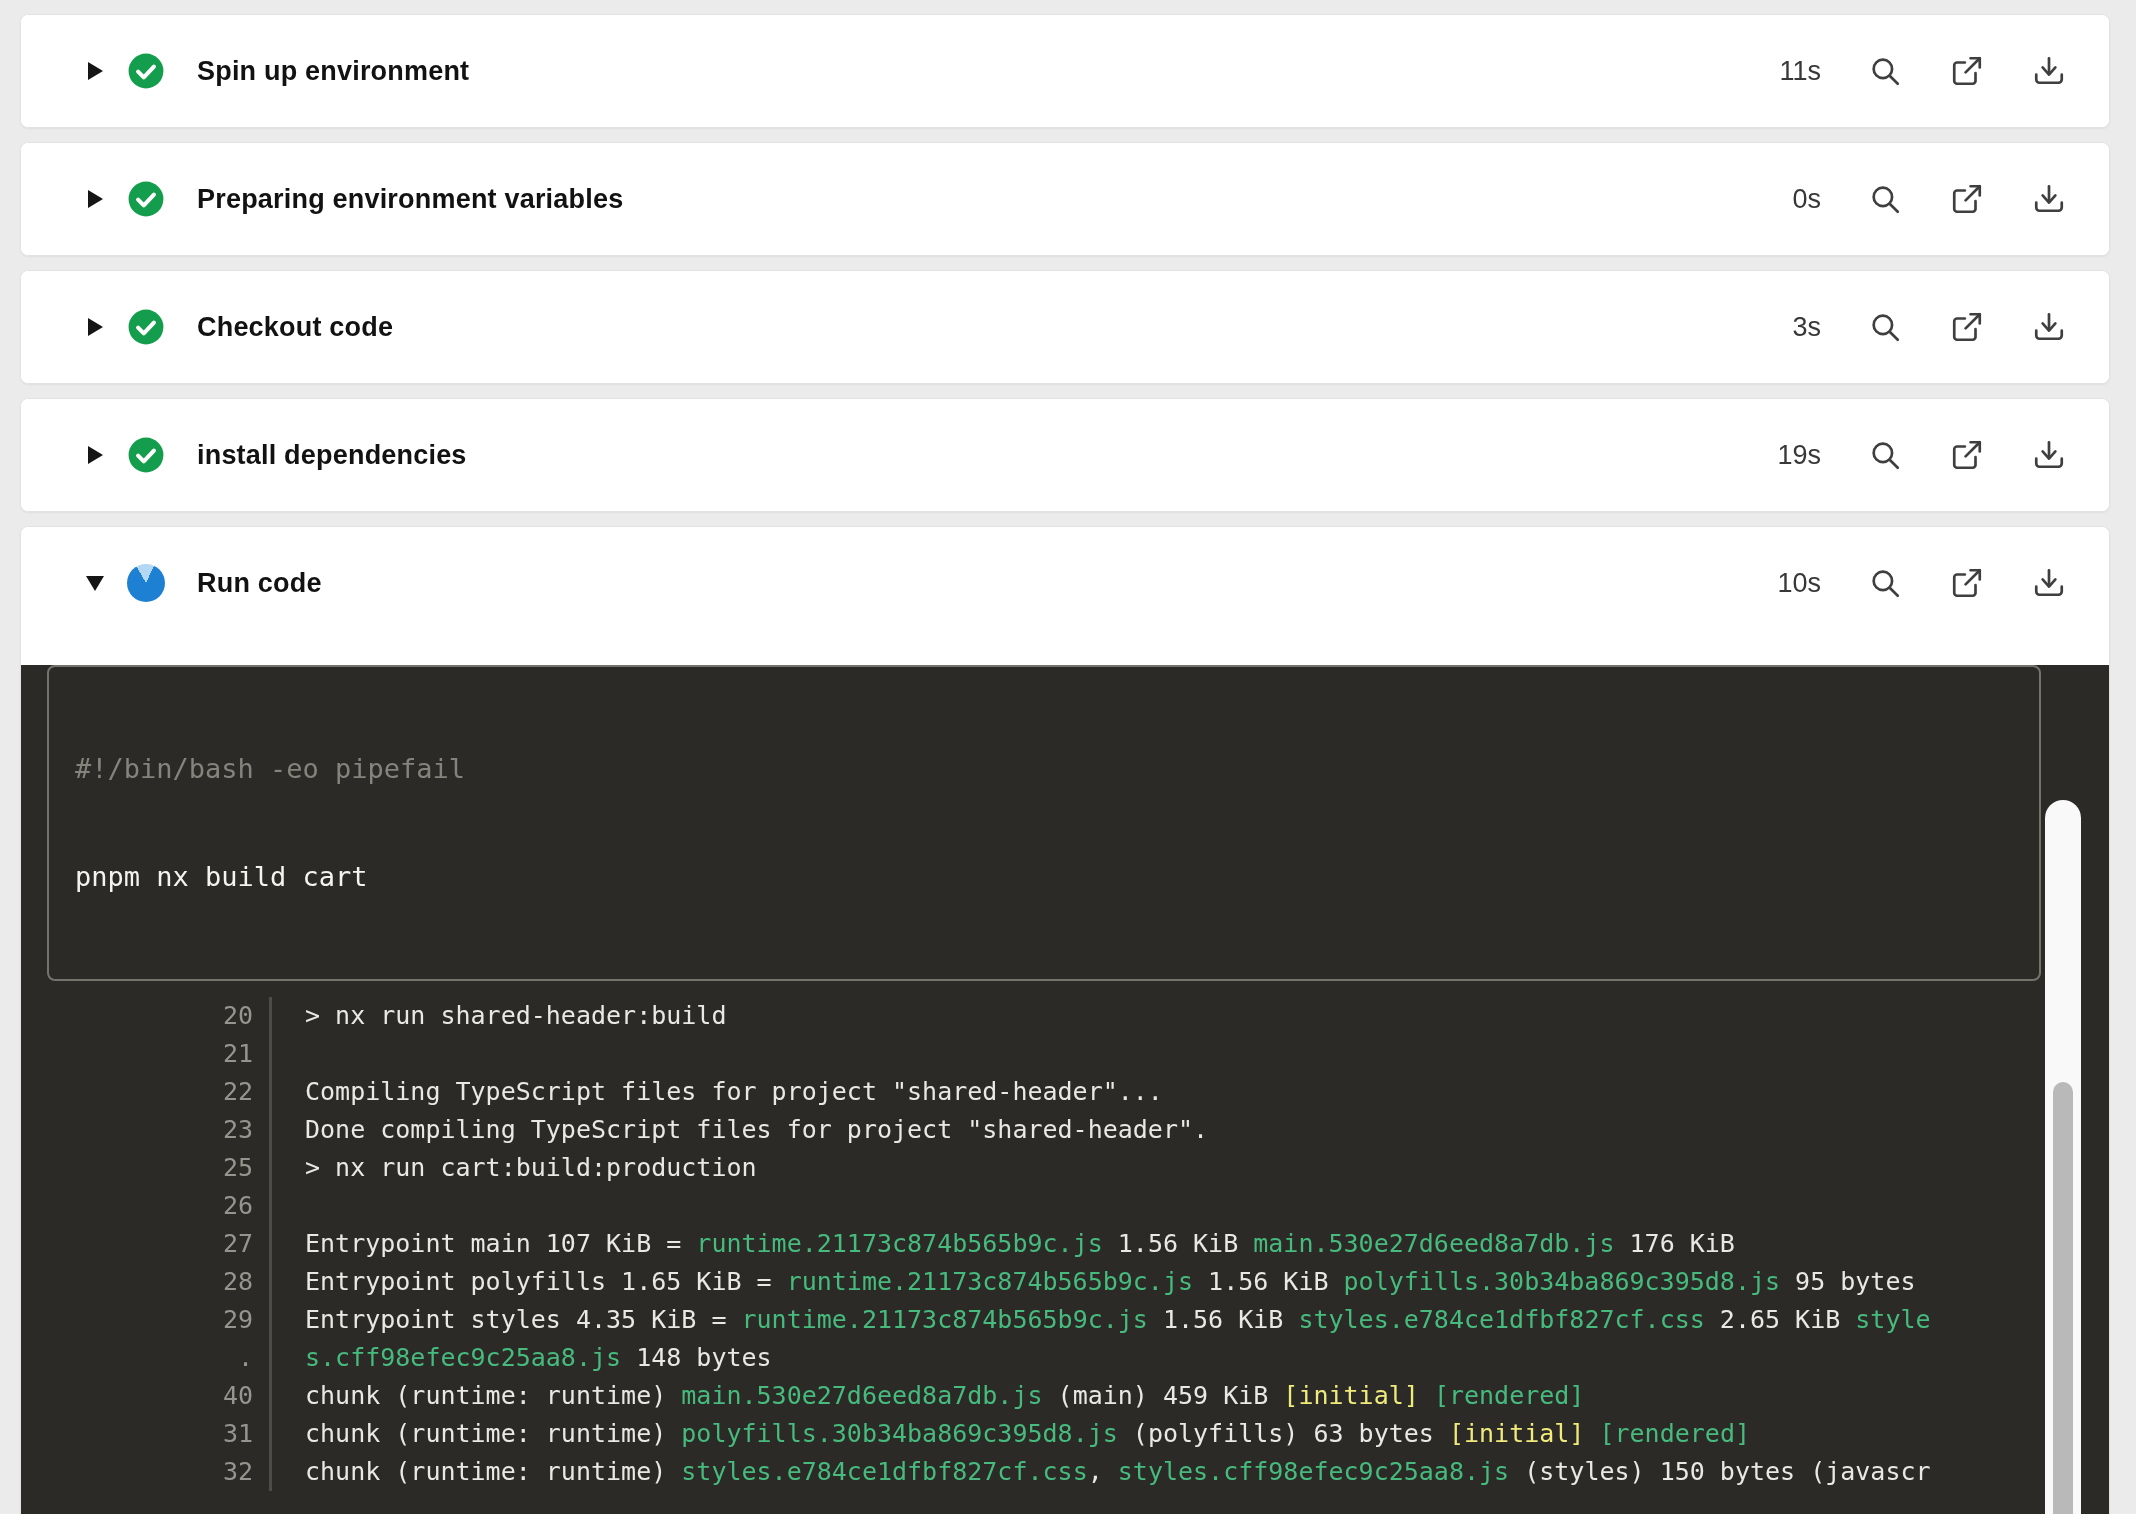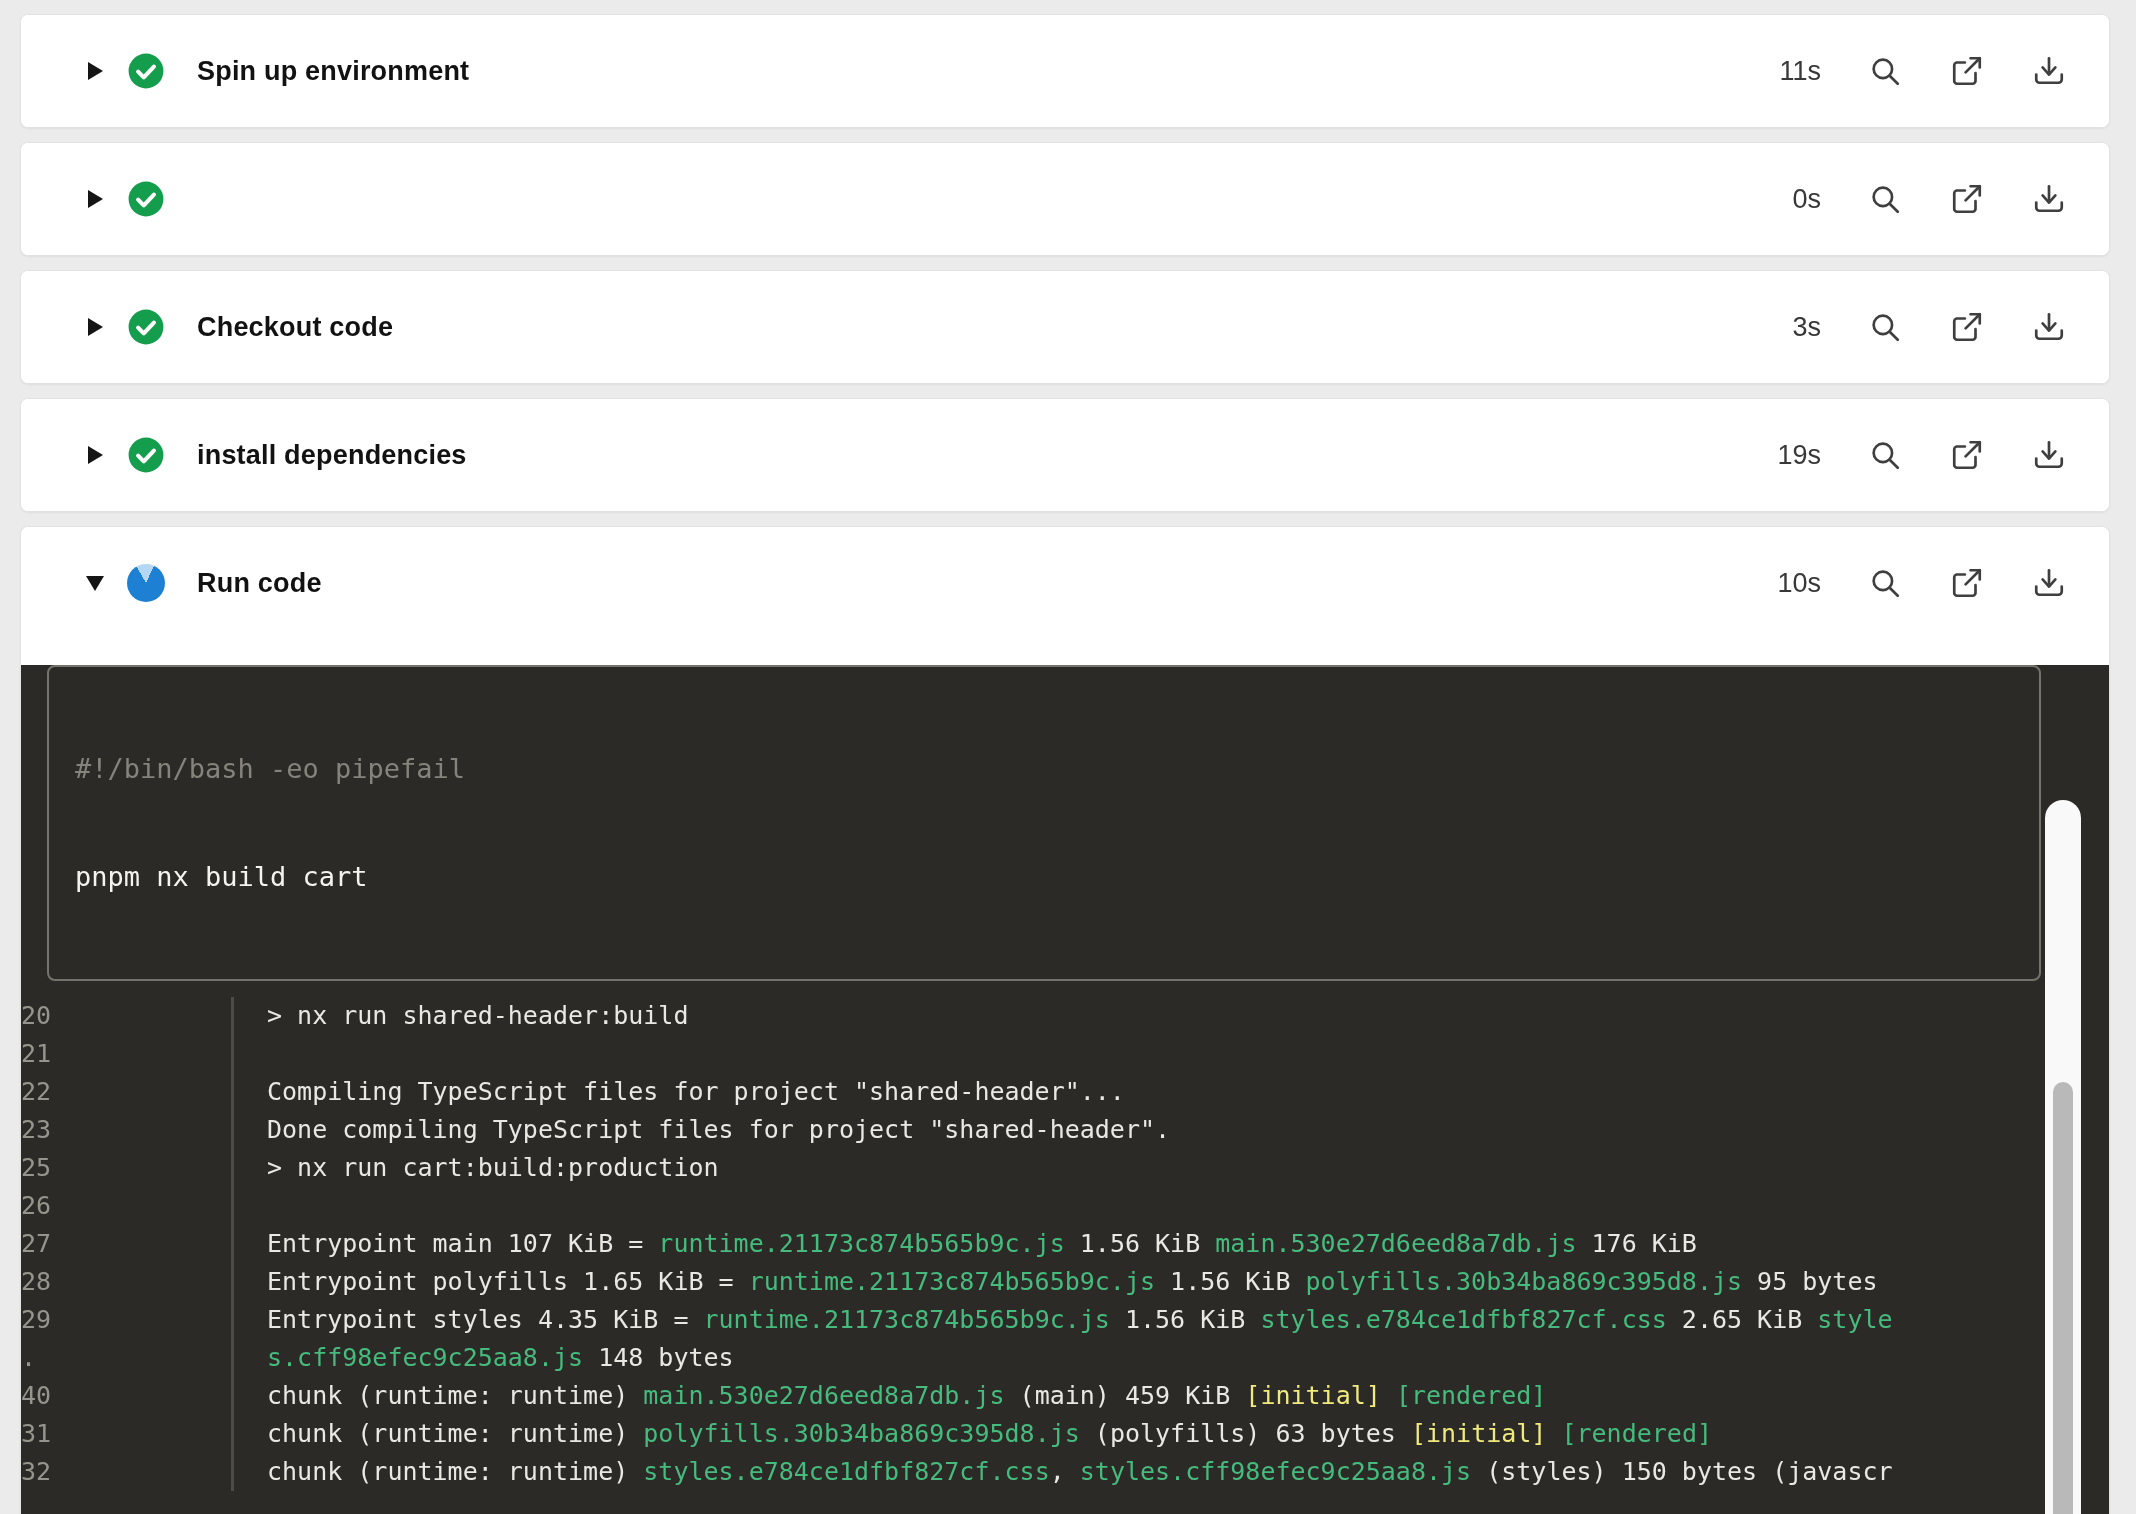--- a/index.html
+++ b/index.html
@@ -38,21 +38,21 @@
 
   
   .terminal{background:var(--terminal-bg);height:874px;position:relative;
             font-family:"DejaVu Sans Mono",monospace}
   .cmdbox{margin:26px 68px 10px 26px;border:2px solid var(--cmd-border);border-radius:8px;
           padding:12px 26px;font-size:27px;line-height:36px;white-space:pre}
   .cmd-muted{color:var(--cmd-muted)}
   .cmd-main{color:var(--cmd-text)}
   .log{margin-top:16px}
   .log-row{display:flex;height:38px;line-height:38px;font-size:25px}
-  .log-gutter{width:213px;flex:none;padding-right:16px;
+  .log-gutter{width:251px;flex:none;text-align:right;padding-right:16px;
               border-right:3px solid var(--gutter-divider);color:var(--gutter-num);
               position:relative;cursor:pointer}
   .log-row.current .num{color:var(--gutter-current);font-weight:bold}
   .linkicon{position:absolute;left:82px;top:4px;width:30px;height:30px;color:var(--gutter-num)}
   .linkicon svg{width:30px;height:30px;stroke:currentColor;fill:none;stroke-width:2.2;
                 stroke-linecap:round;stroke-linejoin:round}
   .log-content{padding-left:33px;white-space:pre;color:var(--log-text)}
   .seg.g{color:var(--log-green)}
   .seg.y{color:var(--log-yellow)}
   .scrollbar{position:absolute;top:135px;right:28px;width:36px;bottom:0;
@@ -103,20 +103,21 @@
   <section class="card" data-status="success">
     <header class="step-header">
       <span class="chev"></span>
       <span class="status">
         <svg class="ic-check" viewBox="0 0 24 24">
           <circle cx="12" cy="12" r="11" fill="#149d4c"></circle>
           <polyline points="7,12.4 10.6,16 17,9.2" fill="none" stroke="#ffffff" stroke-width="2.6" stroke-linecap="round" stroke-linejoin="round"></polyline>
         </svg>
 
       </span>
+      <h2 class="label">Preparing environment variables</h2>
       <span class="duration">0s</span>
       <button class="iconbtn">
         <svg viewBox="0 0 24 24">
               <circle cx="10.5" cy="10.5" r="6.5"></circle>
               <line x1="15.3" y1="15.3" x2="21" y2="21"></line>
             </svg>
       </button>
       <button class="iconbtn">
         <svg viewBox="0 0 24 24">
               <path d="M18 13.5V19a2 2 0 0 1-2 2H5a2 2 0 0 1-2-2V8a2 2 0 0 1 2-2h5.5"></path>

